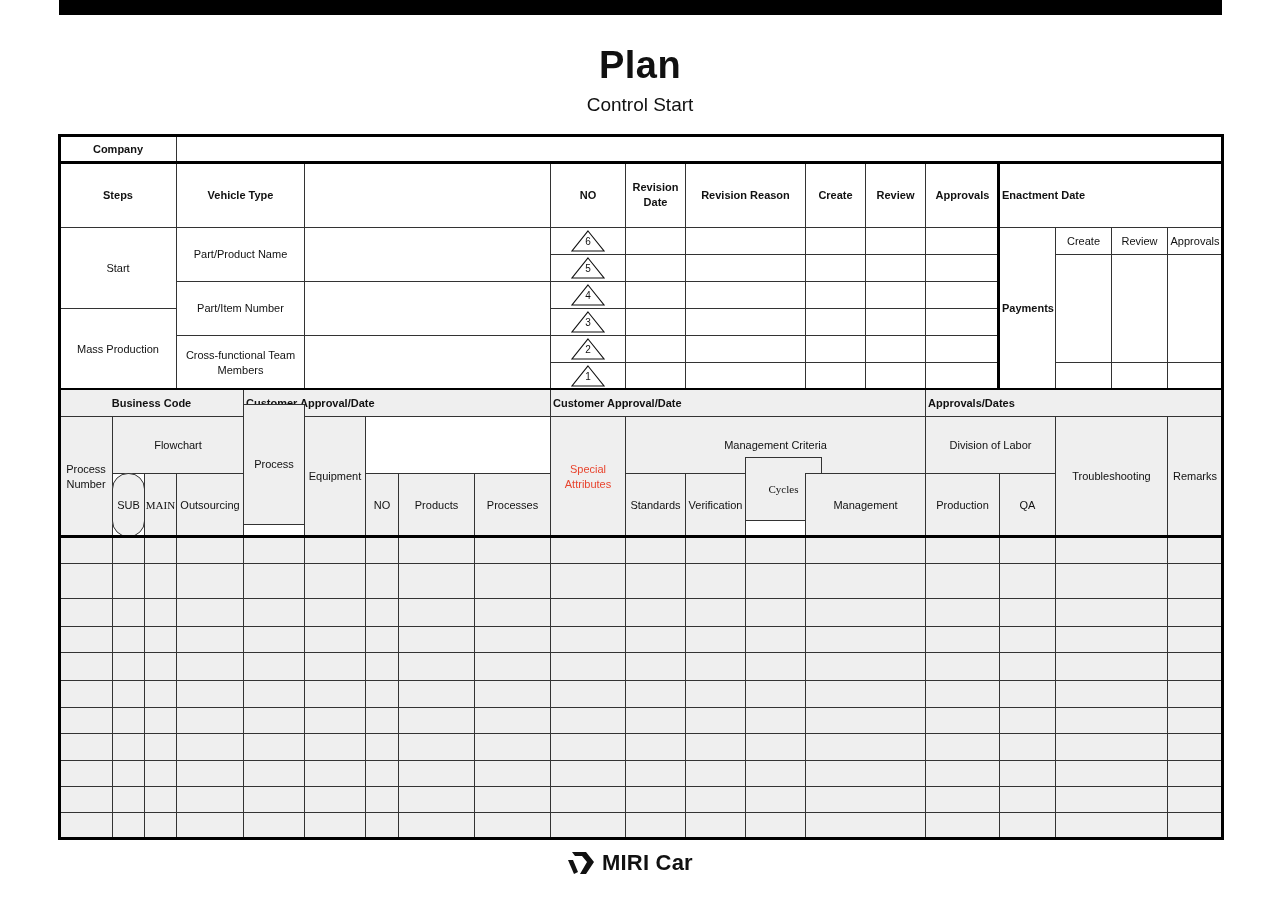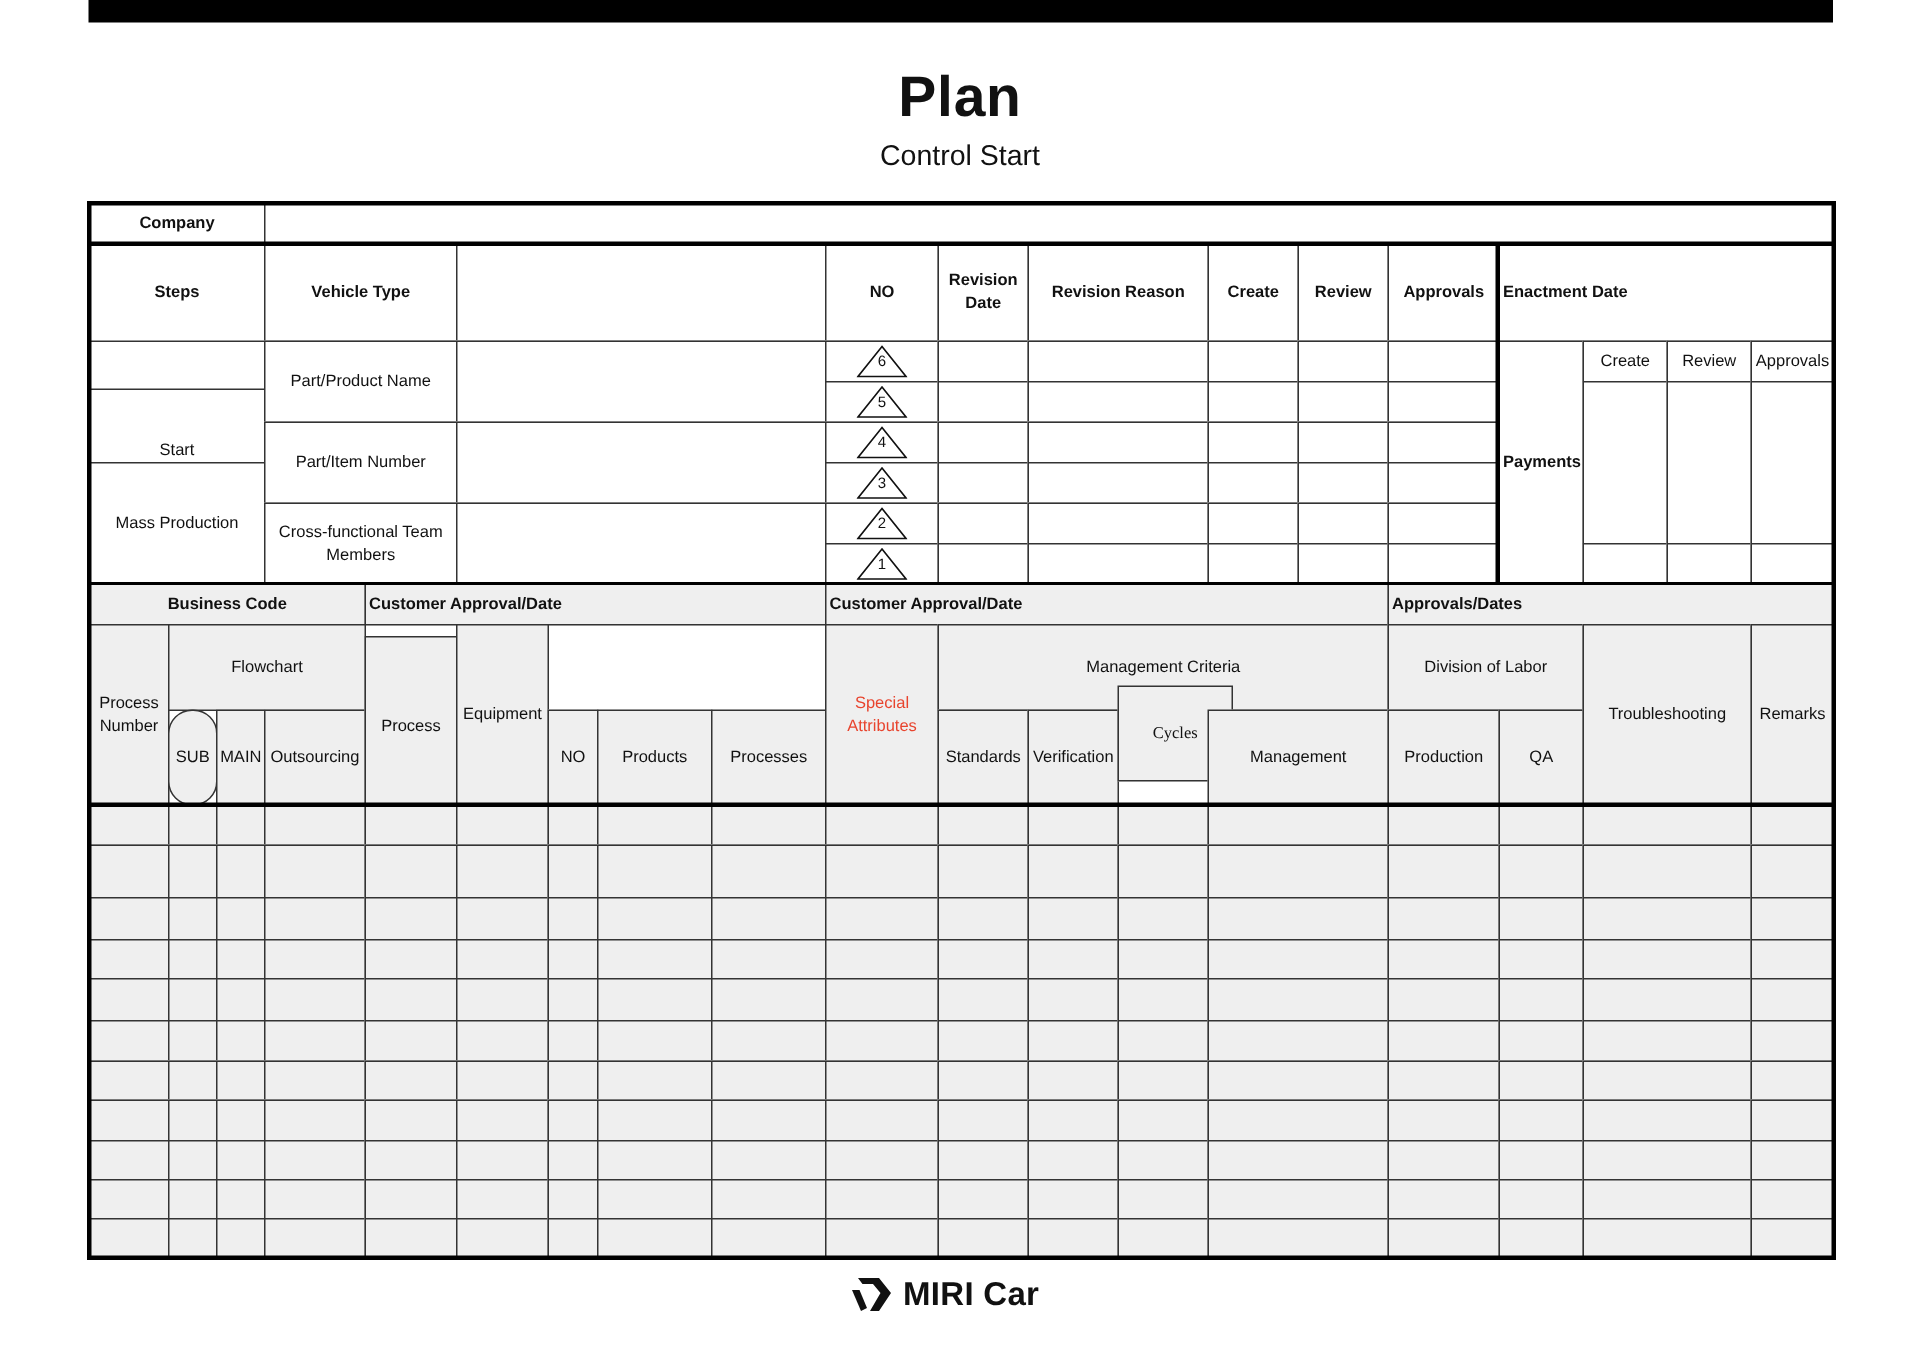--- a/index.html
+++ b/index.html
@@ -41,21 +41,21 @@
   <div class="c b" style="left:176px;top:162px;width:129px;height:66px;">Vehicle Type</div>
   <div class="c" style="left:304px;top:162px;width:247px;height:66px;"></div>
   <div class="c b" style="left:550px;top:162px;width:76px;height:66px;">NO</div>
   <div class="c b" style="left:625px;top:162px;width:61px;height:66px;">Revision Date</div>
   <div class="c b" style="left:685px;top:162px;width:121px;height:66px;">Revision Reason</div>
   <div class="c b" style="left:805px;top:162px;width:61px;height:66px;">Create</div>
   <div class="c b" style="left:865px;top:162px;width:61px;height:66px;">Review</div>
   <div class="c b" style="left:925px;top:162px;width:75px;height:66px;">Approvals</div>
   <div class="c b left" style="left:999px;top:162px;width:224px;height:66px;">Enactment Date</div>
 
-  <div class="c" style="left:59px;top:227px;width:118px;height:82px;margin-top:32px;">Start</div>
+  <div class="c" style="left:59px;top:227px;width:118px;height:82px;">Start</div>
   <div class="c" style="left:59px;top:308px;width:118px;height:82px;">Mass Production</div>
 
   <div class="c" style="left:176px;top:227px;width:129px;height:55px;">Part/Product Name</div>
   <div class="c" style="left:304px;top:227px;width:247px;height:55px;"></div>
   <div class="c" style="left:176px;top:281px;width:129px;height:55px;">Part/Item Number</div>
   <div class="c" style="left:304px;top:281px;width:247px;height:55px;"></div>
   <div class="c" style="left:176px;top:335px;width:129px;height:55px;">Cross-functional Team Members</div>
   <div class="c" style="left:304px;top:335px;width:247px;height:55px;"></div>
 
   <div id="revRows">
@@ -151,23 +151,23 @@
   <div class="c" style="left:1167px;top:362px;width:56px;height:28px;"></div>
 
   <div class="c g b" style="left:59px;top:389px;width:185px;height:28px;">Business Code</div>
   <div class="c g b left" style="left:243px;top:389px;width:308px;height:28px;">Customer Approval/Date</div>
   <div class="c g b left" style="left:550px;top:389px;width:376px;height:28px;">Customer Approval/Date</div>
   <div class="c g b left" style="left:925px;top:389px;width:298px;height:28px;">Approvals/Dates</div>
 
   <div class="c g" style="left:59px;top:416px;width:54px;height:121px;">Process Number</div>
   <div class="c g" style="left:112px;top:416px;width:132px;height:58px;">Flowchart</div>
   <div class="c g" style="left:112px;top:473px;width:33px;height:64px;border-radius:16px;">SUB</div>
-  <div class="c g" style="left:144px;top:473px;width:33px;height:64px;">MAIN</div>
+  <div class="c g" style="left:144px;top:473px;width:33px;height:64px;font-family:Liberation Serif, serif;">MAIN</div>
   <div class="c g" style="left:176px;top:473px;width:68px;height:64px;">Outsourcing</div>
-  <div class="c g" style="left:243px;top:424px;width:62px;height:121px;">Process</div>
+  <div class="c g" style="left:243px;top:404px;width:62px;height:121px;">Process</div>
   <div class="c g" style="left:304px;top:416px;width:62px;height:121px;">Equipment</div>
   <div class="c g" style="left:365px;top:473px;width:34px;height:64px;">NO</div>
   <div class="c g" style="left:398px;top:473px;width:77px;height:64px;">Products</div>
   <div class="c g" style="left:474px;top:473px;width:77px;height:64px;">Processes</div>
   <div class="c g red" style="left:550px;top:416px;width:76px;height:121px;">Special Attributes</div>
   <div class="c g" style="left:625px;top:416px;width:301px;height:58px;">Management Criteria</div>
   <div class="c g" style="left:625px;top:473px;width:61px;height:64px;">Standards</div>
   <div class="c g" style="left:685px;top:473px;width:61px;height:64px;">Verification</div>
   <div class="c g" style="left:745px;top:457px;width:77px;height:64px;font-family:Liberation Serif, serif;">Cycles</div>
   <div class="c g" style="left:805px;top:473px;width:121px;height:64px;">Management</div>

